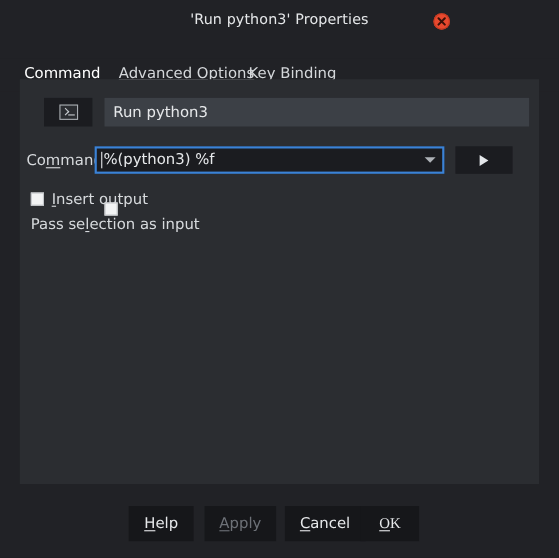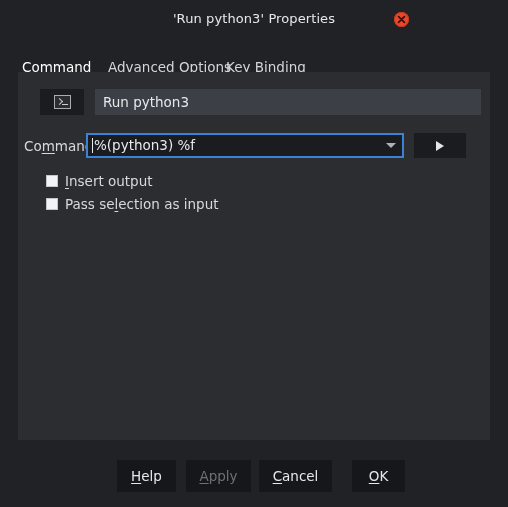--- a/index.html
+++ b/index.html
@@ -203,24 +203,23 @@
   }
 
   
   .checkrow {
     position: absolute;
     left: 10px;
     height: 18px;
     display: flex;
     align-items: center;
     cursor: pointer;
-    margin-left: 18px;
   }
   .checkrow.c0 { top: 100px; }
-  .checkrow.c1 { top: 123px; }
+  .checkrow.c1 { top: 112px; flex-direction: column; }
   .cbox {
     width: 12px; height: 12px;
     background: #f2f3f4;
     border: 1px solid #c3c6ca;
     box-sizing: border-box;
     margin-right: 7px;
     flex: none;
   }
   .check-label {
     font-size: 13.5px;
@@ -242,21 +241,21 @@
     text-align: center;
     background: #16171a;
     color: #e6e8ea;
     font-size: 13.5px;
     cursor: pointer;
     user-select: none;
   }
   .btn.b-help   { left: 117px; width: 59px; }
   .btn.b-apply  { left: 186px; width: 65px; color: #6d7177; cursor: default; }
   .btn.b-cancel { left: 259px; width: 73px; }
-  .btn.b-ok     { left: 352px; width: 53px; }
+  .btn.b-ok     { left: 328px; width: 53px; font-family: Liberation Serif, serif; }
 
   u { text-underline-offset: 2px; }
 </style>
 </head>
 <body>
 
 <div class="dialog">
 
   <div class="titlebar">
     <div class="title-text">'Run python3' Properties</div>

